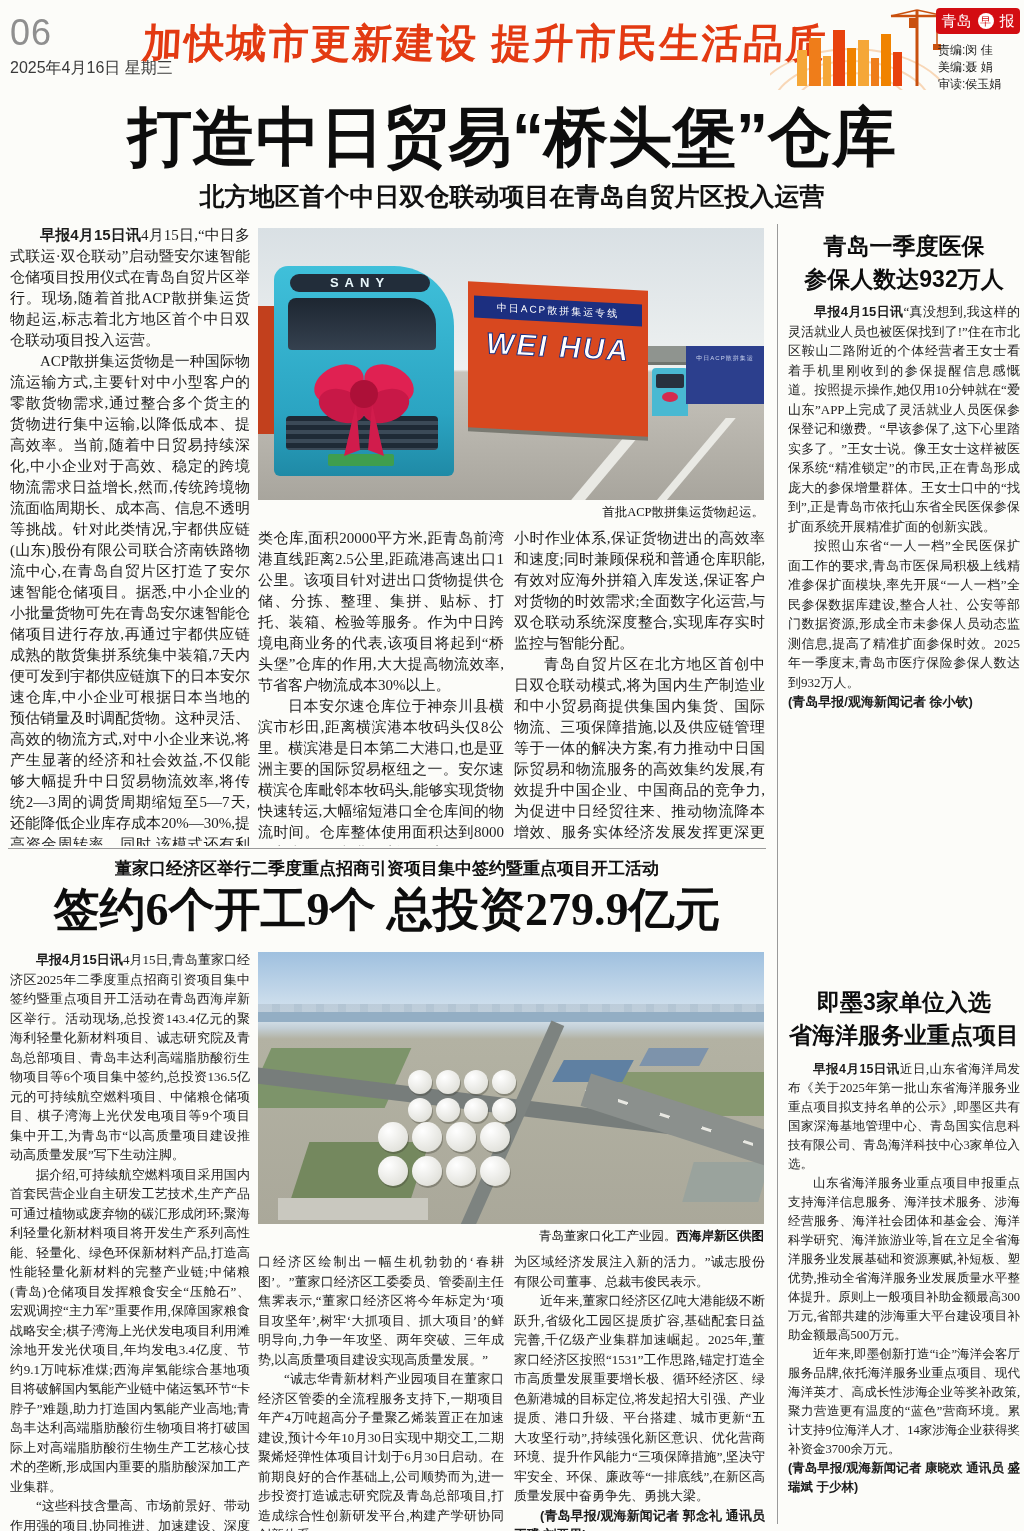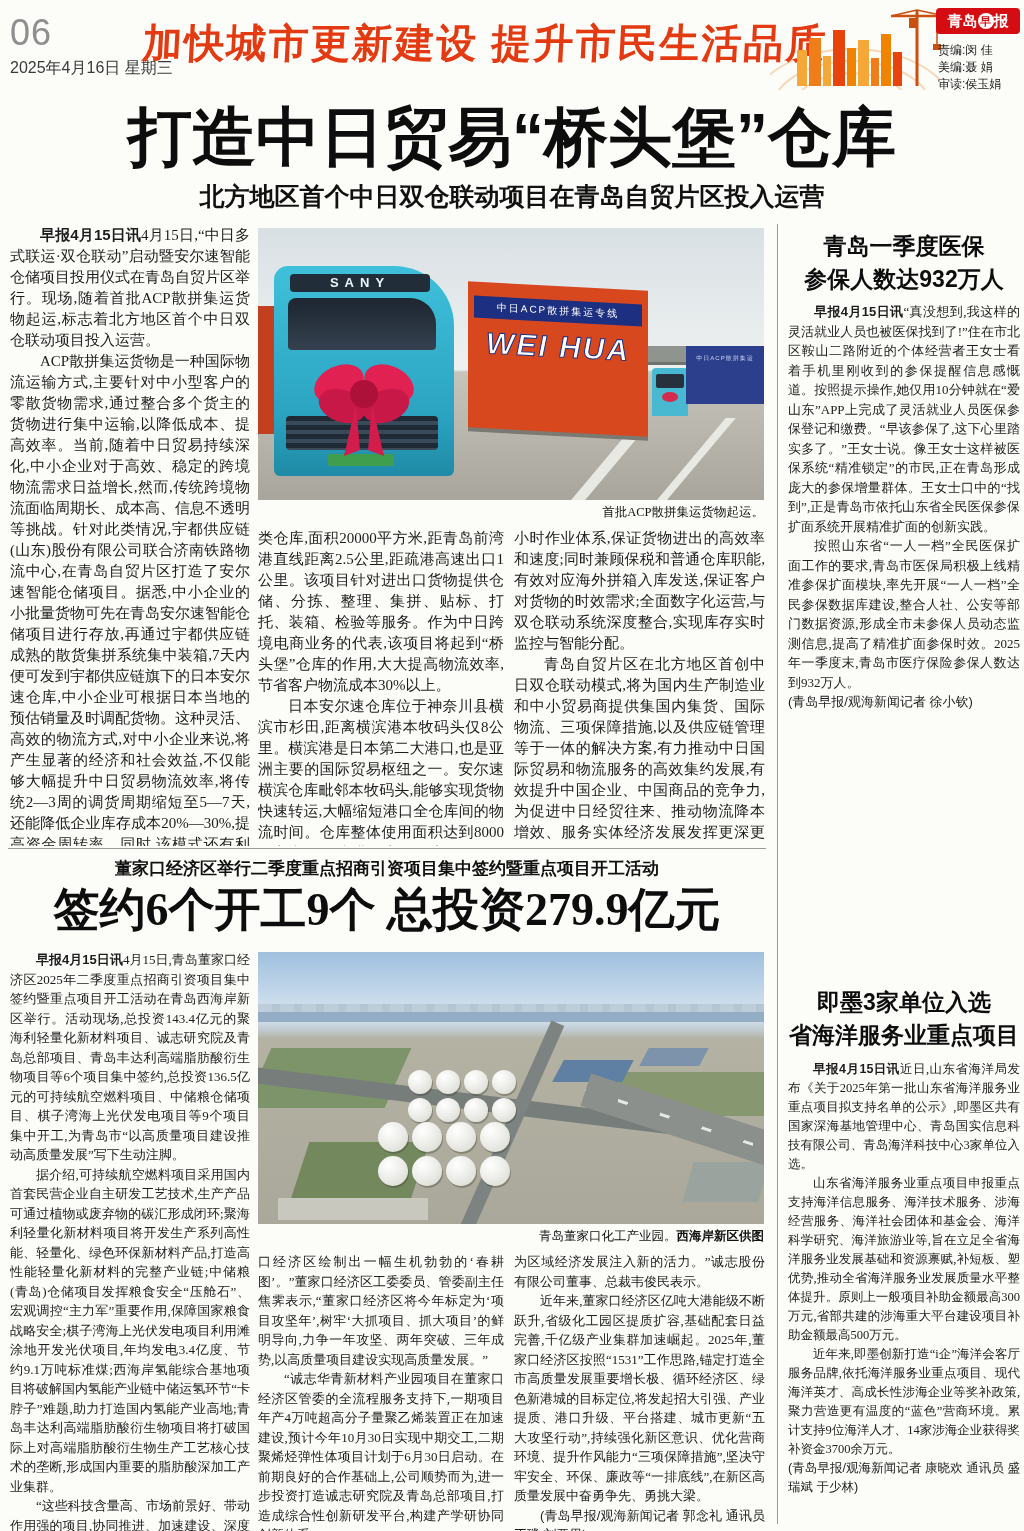--- a/index.html
+++ b/index.html
@@ -12,22 +12,22 @@
   .dateline-top{left:10px;top:58px;font-size:16px;color:#3a3a3a;font-family:"Liberation Sans",sans-serif;}
   .banner{left:140px;top:16px;width:690px;text-align:center;font-family:"Liberation Sans",sans-serif;
           font-weight:900;font-size:40px;color:#e33a12;letter-spacing:2px;transform:skewX(-3deg);}
   .banner-arcs{left:770px;top:40px;width:170px;height:50px;overflow:hidden;}
   .banner-arcs div{position:absolute;border:2px solid rgba(242,146,60,.35);border-radius:50%;}
   .arc1{left:-20px;top:8px;width:200px;height:120px;}
   .arc2{left:0px;top:20px;width:160px;height:100px;}
   .arc3{left:20px;top:32px;width:120px;height:80px;}
   .skyline{left:795px;top:4px;width:150px;height:82px;}
   .logo{left:936px;top:8px;width:84px;height:26px;background:#d30d12;border-radius:4px;color:#fff;
-        font-family:"Liberation Sans",sans-serif;font-weight:bold;font-size:15px;display:flex;
-        align-items:center;justify-content:center;gap:0;}
+        font-family:"Liberation Sans",sans-serif;font-weight:normal;font-size:15px;display:flex;
+        align-items:center;justify-content:center;gap:6px;}
   .logo .circ{display:inline-flex;width:16px;height:16px;border-radius:50%;background:#fff;color:#d30d12;
         font-size:11px;align-items:center;justify-content:center;}
   .credits{left:938px;top:42px;font-size:12px;line-height:17px;color:#222;font-family:"Liberation Sans",sans-serif;white-space:pre-line;}
 
   
   .h1-main{left:0;top:94px;width:1024px;text-align:center;font-family:"Liberation Sans",sans-serif;
            font-weight:900;font-size:64px;color:#0d0d0d;letter-spacing:0px;}
   .h1-sub{left:0;top:180px;width:1024px;text-align:center;font-family:"Liberation Sans",sans-serif;
           font-weight:700;font-size:25px;color:#111;}
   .kicker{left:8px;top:857px;width:758px;text-align:center;font-family:"Liberation Sans",sans-serif;
@@ -36,21 +36,21 @@
            font-weight:900;font-size:46px;color:#0d0d0d;}
 
   
   .bodytext{font-size:15px;line-height:21px;text-align:justify;overflow:hidden;}
   .bodytext p{margin:0;text-indent:2em;}
   .bodytext p.cont{text-indent:0;}
   .bodytext .dl{font-family:"Liberation Sans",sans-serif;font-weight:bold;}
   .bodytext b{font-family:"Liberation Sans",sans-serif;}
   .small{font-size:13px;line-height:19.5px;}
   .smaller{font-size:12.5px;line-height:19px;}
-  .byline-p{font-weight:normal;font-family:"Liberation Sans",sans-serif;}
+  .byline-p{font-weight:bold;font-family:"Liberation Sans",sans-serif;}
 
   .col-a1-1{left:10px;top:224px;width:240px;height:622px;}
   .col-a1-2{left:258px;top:528px;width:246px;height:318px;}
   .col-a1-3{left:514px;top:528px;width:251px;height:318px;}
   .col-a2-1{left:10px;top:950px;width:240px;height:581px;}
   .col-a2-2{left:258px;top:1252px;width:246px;height:279px;}
   .col-a2-3{left:514px;top:1252px;width:251px;height:279px;}
 
   
   .sb-title{left:788px;width:232px;text-align:center;font-family:"Liberation Sans",sans-serif;
@@ -82,21 +82,21 @@
       font-family:"Liberation Sans",sans-serif;font-size:10px;letter-spacing:2px;text-align:center;line-height:22px;}
   .p1-weihua{position:absolute;left:0;top:44px;width:100%;text-align:center;color:#fff;
       font-family:"Liberation Sans",sans-serif;font-weight:900;font-style:italic;font-size:30px;
       -webkit-text-stroke:1px #1c2f80;letter-spacing:2px;}
   .p1-truck2{position:absolute;left:394px;top:140px;width:36px;height:48px;background:#49b9d2;border-radius:4px 4px 0 0;}
   .p1-truck2 .ws{position:absolute;left:4px;top:6px;width:28px;height:14px;background:#27313e;border-radius:2px;}
   .p1-truck2 .rb{position:absolute;left:10px;top:24px;width:16px;height:10px;background:#d42a4e;border-radius:50%;}
   .p1-cont-blue{position:absolute;left:428px;top:118px;width:78px;height:58px;background:#2c3f8d;}
   .p1-cont-blue span{display:block;margin-top:8px;text-align:center;color:#cdd6f0;font-family:"Liberation Sans",sans-serif;font-size:6px;letter-spacing:1px;}
   .p1-cab{position:absolute;left:16px;top:38px;width:180px;height:210px;background:linear-gradient(#3fc0da,#2ba4c2 70%,#1f8aa6);border-radius:14px 60px 6px 6px;}
-  .p1-cab-top{position:absolute;left:16px;top:8px;width:140px;height:18px;background:#222d3a;border-radius:4px;color:#e8f6fa;
+  .p1-cab-top{position:absolute;left:16px;top:8px;width:140px;height:18px;background:#222d3a;border-radius:9px;color:#e8f6fa;
       font-family:"Liberation Sans",sans-serif;font-weight:bold;font-size:13px;letter-spacing:6px;text-align:center;line-height:18px;}
   .p1-windshield{position:absolute;left:14px;top:32px;width:148px;height:52px;background:linear-gradient(#1d2631,#35414f);border-radius:8px 26px 4px 4px;}
   .p1-grill{position:absolute;left:12px;top:150px;width:152px;height:34px;background:repeating-linear-gradient(#1e2a36 0 5px,#3b4a58 5px 9px);border-radius:4px;}
   .p1-plate{position:absolute;left:54px;top:188px;width:66px;height:12px;background:#3f9e4e;border-radius:2px;color:#fff;
       font-family:"Liberation Sans",sans-serif;font-size:8px;text-align:center;line-height:12px;letter-spacing:1px;}
   .p1-bow{position:absolute;left:30px;top:78px;}
 
   
   .photo2{left:258px;top:952px;width:506px;height:272px;background:linear-gradient(#9fc0df 0%,#d8e5ef 24%,#c3cfd6 28%,#b3b2a3 32%,#aaa89a 100%);}
   .p2-sea{position:absolute;left:0;top:60px;width:506px;height:10px;background:#93aec4;}

